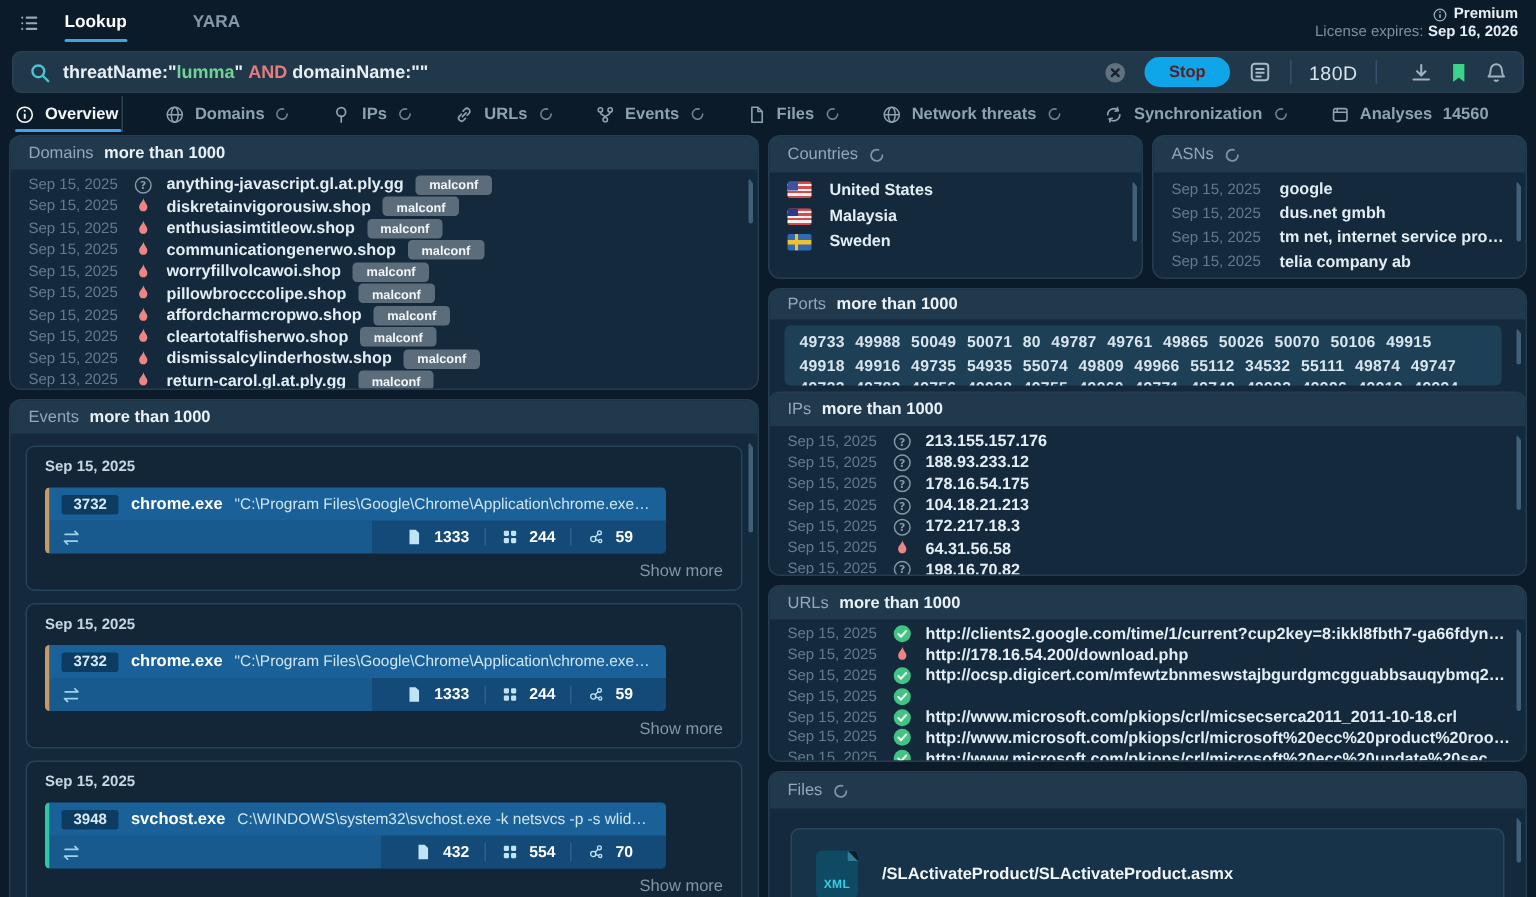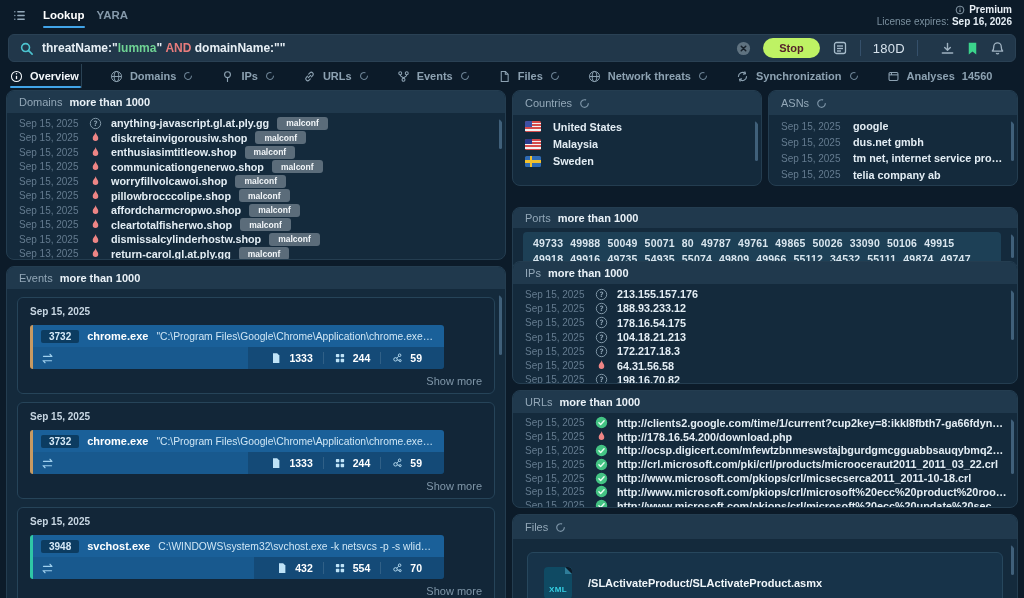--- a/index.html
+++ b/index.html
@@ -4,41 +4,41 @@
 <style>
   html,body{margin:0;padding:0;background:#08131d;}
   .stage{position:relative;width:1024px;height:598px;overflow:hidden;background:#0c1b29;
          font-family:"Liberation Sans","DejaVu Sans",sans-serif;color:#dce7ef;}
   .icon{display:inline-flex;flex:none;width:14px;height:14px;}
   .icon svg{width:100%;height:100%;display:block;}
 
   
   .topbar{position:absolute;left:0;top:0;right:0;height:30px;display:flex;align-items:center;padding:0 12px;}
   .menu-btn{width:15px;height:15px;color:#93a9ba;margin-right:16px;}
-  .topnav{display:flex;gap:12px;height:100%;align-items:flex-end;}
+  .topnav{display:flex;gap:44px;height:100%;align-items:flex-end;}
   .topnav-item{position:relative;font-size:11.5px;font-weight:700;color:#8599aa;height:100%;display:flex;align-items:center;}
   .topnav-item.active{color:#ffffff;}
   .topnav-item.active::after{content:"";position:absolute;left:0;right:0;bottom:2px;height:2px;background:#41a4e8;border-radius:1px;}
   .top-right{margin-left:auto;text-align:left;line-height:12px;padding-top:2px;}
   .premium-line{display:flex;align-items:center;justify-content:flex-end;gap:4px;font-size:10px;font-weight:700;color:#e8eff5;}
   .premium-line .icon{width:10px;height:10px;color:#9fb3c2;}
   .license-line{font-size:10px;color:#7b909f;}
   .license-line b{color:#e4edf4;font-weight:700;margin-left:3px;}
 
   
   .searchbar{position:absolute;left:8px;right:8px;top:34px;height:28px;background:#21374a;border:1px solid #2a4154;
              border-radius:6px;display:flex;align-items:center;padding:0 10px;box-sizing:border-box;}
   .s-icon{width:15px;height:15px;color:#4cc3cf;margin-right:8px;}
   .query{flex:1;display:flex;align-items:center;font-size:12px;font-weight:700;overflow:hidden;white-space:pre;}
   .qpart{white-space:pre;}
   .q-plain{color:#e8f0f6;}
   .q-green{color:#6fd394;}
   .q-red{color:#e87c7c;}
   .clearbtn{width:15px;height:15px;margin:0 12px 0 8px;cursor:pointer;}
-  .stopbtn{background:#bef264;color:#56222a;border:none;border-radius:13px;font-family:inherit;
+  .stopbtn{background:#0ea5e9;color:#56222a;border:none;border-radius:13px;font-family:inherit;
            font-size:11px;font-weight:700;padding:4px 16px;margin-right:12px;cursor:pointer;}
   .iconbtn{width:16px;height:16px;color:#a7bccb;margin-right:12px;cursor:pointer;}
   .vdiv{width:1px;height:16px;background:#35506b;margin-right:12px;}
   .period{font-size:13px;color:#d6e2ec;letter-spacing:.3px;margin-right:12px;cursor:pointer;}
   .tool{width:15px;height:15px;color:#9fb2c1;margin-left:10px;cursor:pointer;}
   .tool.bm{color:#3bd48c;}
 
   
   .tabs{position:absolute;left:10px;top:64px;right:8px;height:24px;display:flex;align-items:center;gap:28px;}
   .tab{position:relative;display:flex;align-items:center;gap:7px;color:#8da2b2;font-size:11px;font-weight:700;height:100%;cursor:pointer;}
@@ -118,21 +118,21 @@
   .xml-icon i{font-style:normal;font-size:8px;font-weight:700;color:#35cfe3;letter-spacing:.3px;}
   .xml-icon::after{content:"";position:absolute;top:0;right:0;border-style:solid;border-width:0 7px 7px 0;
                    border-color:#0c1b29 #0c1b29 #2e7d99 #2e7d99;border-top-right-radius:4px;}
   .fname{font-size:11px;font-weight:700;color:#f0f6fa;text-align:right;}
 
   
   .domains-panel{left:6px;top:90px;width:500px;height:170px;}
   .events-panel{left:6px;top:266px;width:500px;height:380px;}
   .countries-panel{left:512px;top:90px;width:250px;height:96px;}
   .asns-panel{left:768px;top:90px;width:250px;height:96px;}
-  .ports-panel{left:512px;top:192px;width:506px;height:82px;margin-top:15px;}
+  .ports-panel{left:512px;top:192px;width:506px;height:82px;}
   .ips-panel{left:512px;top:261px;width:506px;height:123px;}
   .urls-panel{left:512px;top:390px;width:506px;height:118px;}
   .files-panel{left:512px;top:514px;width:506px;height:130px;}
 </style>
 </head>
 <body>
 
 <div class="stage">
 
   <header class="topbar">
@@ -706,21 +706,21 @@
 
       <span class="port">49733</span>
           <span class="port">49988</span>
           <span class="port">50049</span>
           <span class="port">50071</span>
           <span class="port">80</span>
           <span class="port">49787</span>
           <span class="port">49761</span>
           <span class="port">49865</span>
           <span class="port">50026</span>
-          <span class="port">33090</span>
+          <span class="port">50070</span>
           <span class="port">50106</span>
           <span class="port">49915</span>
           <span class="port">49918</span>
           <span class="port">49916</span>
           <span class="port">49735</span>
           <span class="port">54935</span>
           <span class="port">55074</span>
           <span class="port">49809</span>
           <span class="port">49966</span>
           <span class="port">55112</span>
@@ -863,21 +863,20 @@
           <span class="val">http://ocsp.digicert.com/mfewtzbnmeswstajbgurdgmcgguabbsauqybmq2awn1rh6doh%2fsbygf…</span>
         </div>
         <div class="row">
           <span class="date">Sep 15, 2025</span>
           <span class="icon st">
             <svg viewBox="0 0 16 16">
               <circle cx="8" cy="8" r="7" fill="#43c383"></circle>
               <path d="M4.8 8.2 L7 10.4 L11.2 5.8" fill="none" stroke="#eafff3" stroke-width="1.7" stroke-linecap="round" stroke-linejoin="round"></path>
             </svg>
           </span>
-          <span class="val">http://crl.microsoft.com/pki/crl/products/microoceraut2011_2011_03_22.crl</span>
         </div>
         <div class="row">
           <span class="date">Sep 15, 2025</span>
           <span class="icon st">
             <svg viewBox="0 0 16 16">
               <circle cx="8" cy="8" r="7" fill="#43c383"></circle>
               <path d="M4.8 8.2 L7 10.4 L11.2 5.8" fill="none" stroke="#eafff3" stroke-width="1.7" stroke-linecap="round" stroke-linejoin="round"></path>
             </svg>
           </span>
           <span class="val">http://www.microsoft.com/pkiops/crl/micsecserca2011_2011-10-18.crl</span>

